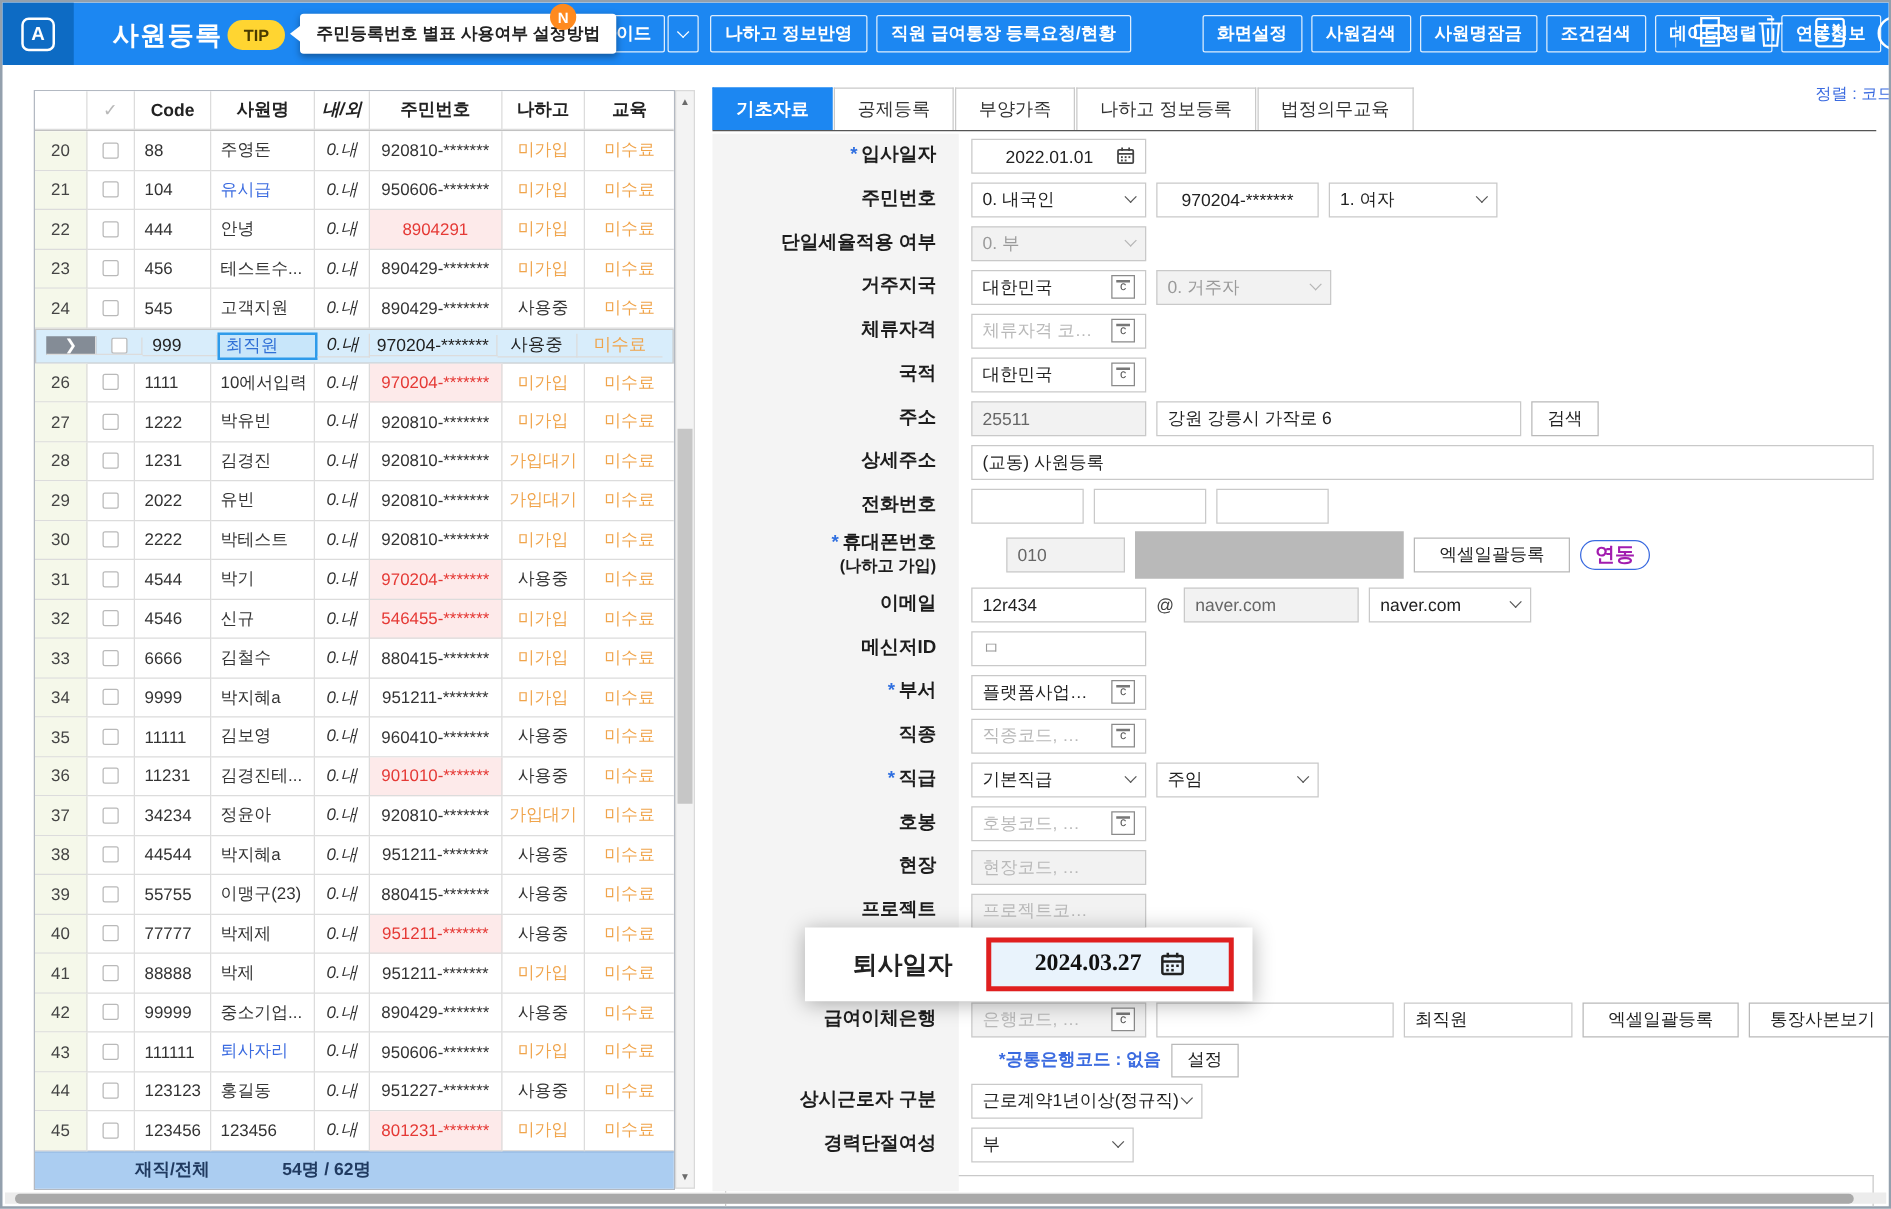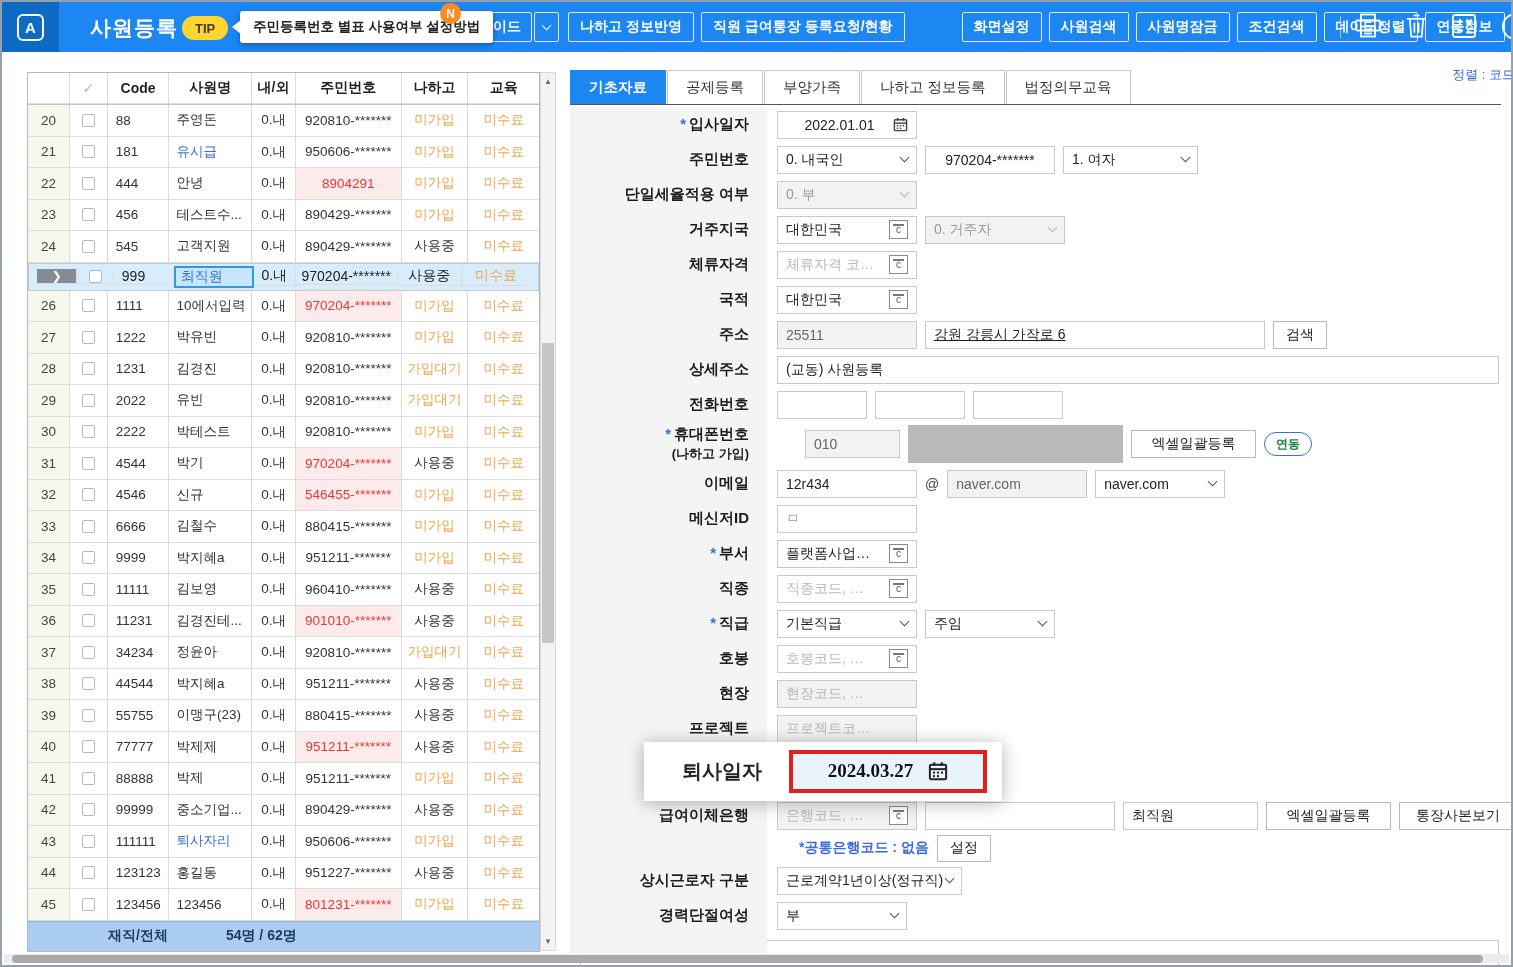--- a/index.html
+++ b/index.html
@@ -29,21 +29,21 @@
   .thead { display:flex; height:32px; background:#fff; border-bottom:1px solid #c2c2c2; font-weight:700; color:#222; font-size:14px; }
   .thead .tc { display:flex; align-items:center; justify-content:center; }
   .trow { display:flex; height:31.5px; font-size:13.5px; color:#333; background:#fff; }
   .trow.sel { background:#d8edfb; }
   .tc { border-right:1px solid #dcdcdc; border-bottom:1px solid #dcdcdc; display:flex; align-items:center; overflow:hidden; white-space:nowrap; }
   .c0 { width:42px; justify-content:center; background:#f5f8ea; color:#444; }
   .thead .c0 { background:#fff; }
   .c1 { width:38px; justify-content:center; }
   .c2 { width:62px; padding-left:8px; }
   .c3 { width:83px; padding-left:7px; }
-  .c4 { width:44px; justify-content:center; }
+  .c4 { width:44px; justify-content:center;font-style:italic; }
   .c5 { width:106px; justify-content:center; }
   .c6 { width:67px; justify-content:center; }
   .c7 { width:71px; justify-content:center; border-right:none; }
   .ctr { justify-content:center; }
   .cb { width:13px; height:13px; border:1px solid #b9b9b9; border-radius:2px; background:#fff; }
   .checkmark { color:#b9b9b9; font-size:14px; }
   .blue { color:#3b6be0; }
   .orange { color:#f0a44b; }
   .bad { background:#fdeaea; color:#e53935; }
   .selmark { background:#848c96; color:#fff; font-weight:700; font-size:12px; }
@@ -73,30 +73,30 @@
   .ffields { flex:1; display:flex; align-items:center; gap:8px; padding-left:10px; }
   .inp, .sel, .btn { height:28px; border:1px solid #c9c9c9; background:#fff; display:flex; align-items:center; font-size:14px; color:#222; padding:0 8px; }
   .sel { justify-content:space-between; }
   .chev { width:7px; height:7px; border-right:1.5px solid #555; border-bottom:1.5px solid #555; transform:rotate(45deg); margin-top:-4px; flex-shrink:0; }
   .dis { background:#f2f2f2; color:#9a9a9a; }
   .dis .chev { border-color:#b5b5b5; }
   .ro { background:#f2f2f2; color:#666; }
   .ph { color:#b9b9b9; }
   .btn { justify-content:center; border-color:#b9b9b9; white-space:nowrap; padding:0 12px; }
   .w54{width:54px;} .w90{width:90px;} .w95{width:95px;} .w118{width:118px;} .w125{width:125px;}
-  .w130{width:130px;} .w135{width:135px;} .w140{width:140px;} .w185{width:185px;} .w190{width:190px;} .w340{width:340px;text-decoration:underline;}
+  .w130{width:130px;} .w135{width:135px;} .w140{width:140px;} .w185{width:185px;} .w190{width:190px;} .w340{width:292px;}
   .grow { flex:1; margin-right:2px; }
   .valctr { flex:1; text-align:center; }
   .codebtn { position:relative; width:19px; height:19px; border:1px solid #8a8a8a; background:#fff; display:flex; align-items:flex-end; justify-content:center; flex-shrink:0; margin-left:auto; }
   .codebtn .bar { position:absolute; top:3px; left:3px; right:3px; height:2px; background:#777; }
   .codebtn .cc { font-size:10px; line-height:1.2; color:#555; margin-bottom:2px; }
   .withcode { justify-content:flex-start; gap:6px; }
   .at { font-size:14px; color:#444; }
   .grayblock { width:215px; height:38px; background:#b9b9b9; }
-  .pill { height:24px; border:1.5px solid #3b6be0; border-radius:13px; color:#15803d; font-size:12px; font-weight:600; display:flex; align-items:center; padding:0 11px; }
+  .pill { height:24px; border:1.5px solid #3b6be0; border-radius:13px; color:#a21caf; font-size:16px; font-weight:600; display:flex; align-items:center; padding:0 11px; }
   .bluenote { color:#3b6be0; font-size:14px; font-weight:700; margin-left:22px; }
   .subrow { min-height:30px;align-items:center; }
 
   
   .callout-row { position:relative; height:58px; z-index:6; display:flex; align-items:center; margin:-4px 0 -2px 0;font-family:Liberation Serif, serif; }
   .callout { display:flex; align-items:center; background:#fff; box-shadow:0 2px 16px rgba(0,0,0,.3); padding:8px 15px 8px 0; margin-left:74px; }
   .co-label { width:118px; text-align:right; font-size:20px; font-weight:700; color:#222; margin-right:27px; }
   .co-field { width:198px; height:43px; background:#e9f3fc; border:4px solid #e01f1f; display:flex; align-items:center; justify-content:center; gap:15px; font-size:19px; font-weight:700; color:#111; }
 
   .bottom-box { margin:7px 2px 0 10px; height:26px; border:1px solid #c9c9c9; border-bottom:none; }
@@ -195,21 +195,21 @@
           <div class="tc c4">0.내</div>
           <div class="tc c5 ctr">920810-*******</div>
           <div class="tc c6 ctr orange">미가입</div>
           <div class="tc c7 ctr orange">미수료</div>
         </div>
         <div class="trow">
           <div class="tc c0">21</div>
           <div class="tc c1">
             <div class="cb"></div>
           </div>
-          <div class="tc c2">181</div>
+          <div class="tc c2">104</div>
           <div class="tc c3 blue">유시급</div>
           <div class="tc c4">0.내</div>
           <div class="tc c5 ctr">950606-*******</div>
           <div class="tc c6 ctr orange">미가입</div>
           <div class="tc c7 ctr orange">미수료</div>
         </div>
         <div class="trow">
           <div class="tc c0">22</div>
           <div class="tc c1">
             <div class="cb"></div>

